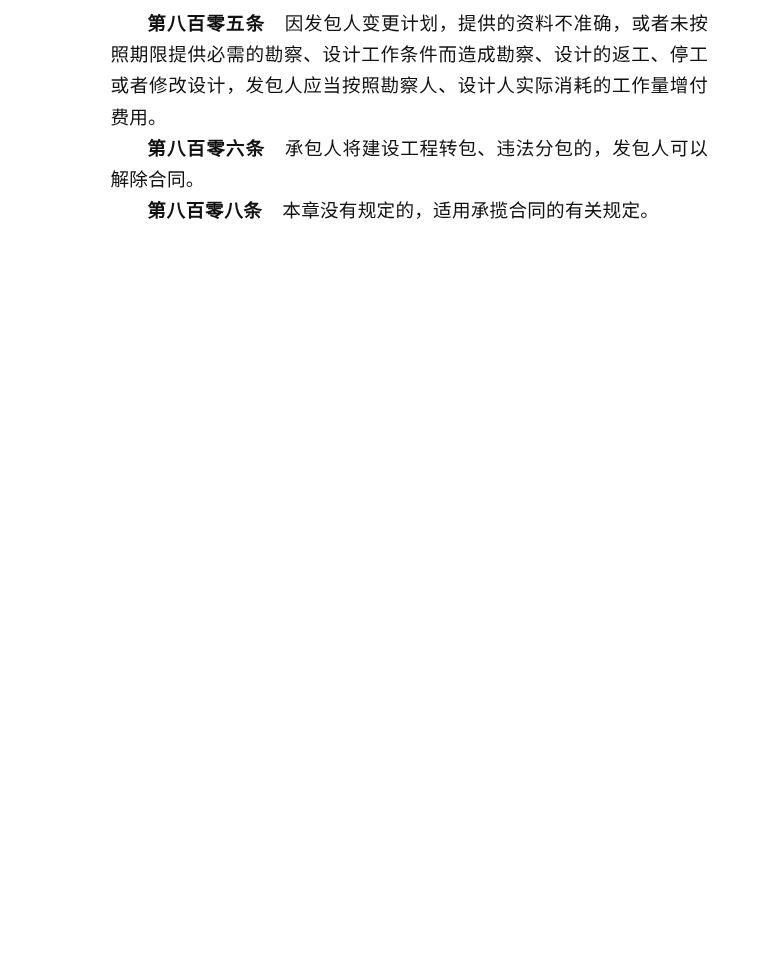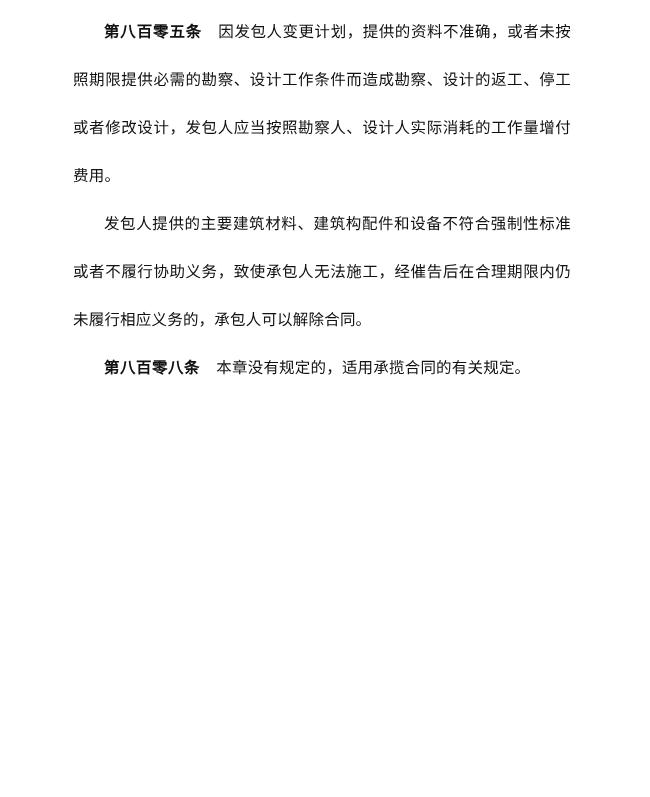--- a/index.html
+++ b/index.html
@@ -10,26 +10,26 @@
   .page {
     position: relative;
     width: 650px;
     height: 797px;
     background: var(--page-bg, #ffffff);
     overflow: hidden;
     font-family: "Liberation Serif", "DejaVu Serif", serif;
   }
   .doc-body {
     position: absolute;
-    left: 73px;
+    left: 92px;
     top: 8px;
     width: 498px;
     color: var(--text-color, #111111);
     font-size: 15.5px;
-    line-height: 48px;
+    line-height: 26px;
     text-align: justify;
     text-justify: inter-ideograph;
   }
   .para {
     margin: 0;
     padding: 0;
     text-indent: 2em;
     word-break: break-all;
     overflow-wrap: anywhere;
   }
@@ -44,24 +44,24 @@
 </style>
 </head>
 <body>
 
 <div class="page" style="--page-bg: #ffffff; --text-color: #111111;">
   <div class="doc-body">
   <p class="para">
     <b class="article-number">第八百零五条</b><span class="para-text">因发包人变更计划，提供的资料不准确，或者未按照期限提供必需的勘察、设计工作条件而造成勘察、设计的返工、停工或者修改设计，发包人应当按照勘察人、设计人实际消耗的工作量增付费用。</span>
   </p>
 
+  <p class="para">
+    <b class="article-number">第八百零六条</b><span class="para-text">承包人将建设工程转包、违法分包的，发包人可以解除合同。</span>
+  </p>
 
-  <p class="para">
-    <span class="para-text">发包人提供的主要建筑材料、建筑构配件和设备不符合强制性标准或者不履行协助义务，致使承包人无法施工，经催告后在合理期限内仍未履行相应义务的，承包人可以解除合同。</span>
-  </p>
 
 
 
   <p class="para">
     <b class="article-number">第八百零八条</b><span class="para-text">本章没有规定的，适用承揽合同的有关规定。</span>
   </p>
 </div>
 </div>
 
 </body></html>

